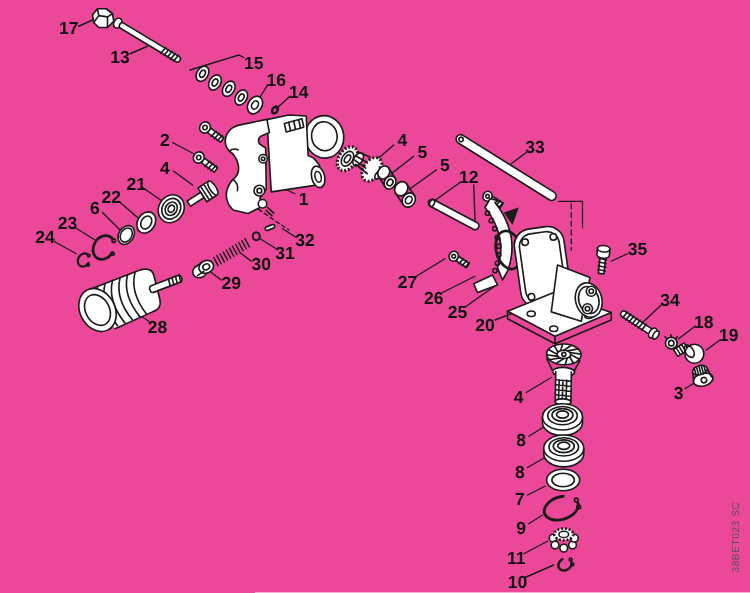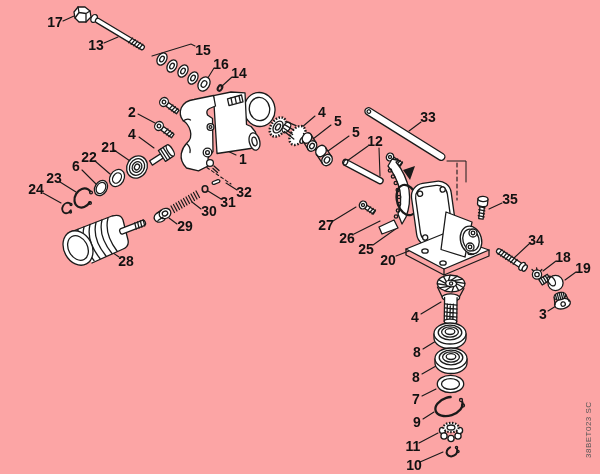--- a/index.html
+++ b/index.html
@@ -1,16 +1,16 @@
 <!DOCTYPE html>
 <html><head>
 <meta charset="utf-8">
 <style>
   html,body{margin:0;padding:0;background:#fff;}
-  .stage{position:relative;width:600px;height:474px;background:#fca5a5;overflow:hidden;
+  .stage{position:relative;width:600px;height:474px;background:#ec4899;overflow:hidden;
          font-family:"Liberation Sans",sans-serif;}
   svg{position:absolute;left:0;top:0;}
   .lbl{font:bold 14px "Liberation Sans",sans-serif;fill:#111;}
   .wm{font:8px "Liberation Sans",sans-serif;fill:#555;letter-spacing:.5px;}
   .ln{stroke:#1a1a1a;stroke-width:1.3;fill:none;stroke-linecap:round;stroke-linejoin:round;}
   .fw{stroke:#1a1a1a;stroke-width:1.3;fill:#ffffff;stroke-linecap:round;stroke-linejoin:round;}
   .ldr{stroke:#1a1a1a;stroke-width:1.1;fill:none;stroke-linecap:round;}
   .teeth{stroke:#1a1a1a;fill:#fff;}
 </style>
 </head>

